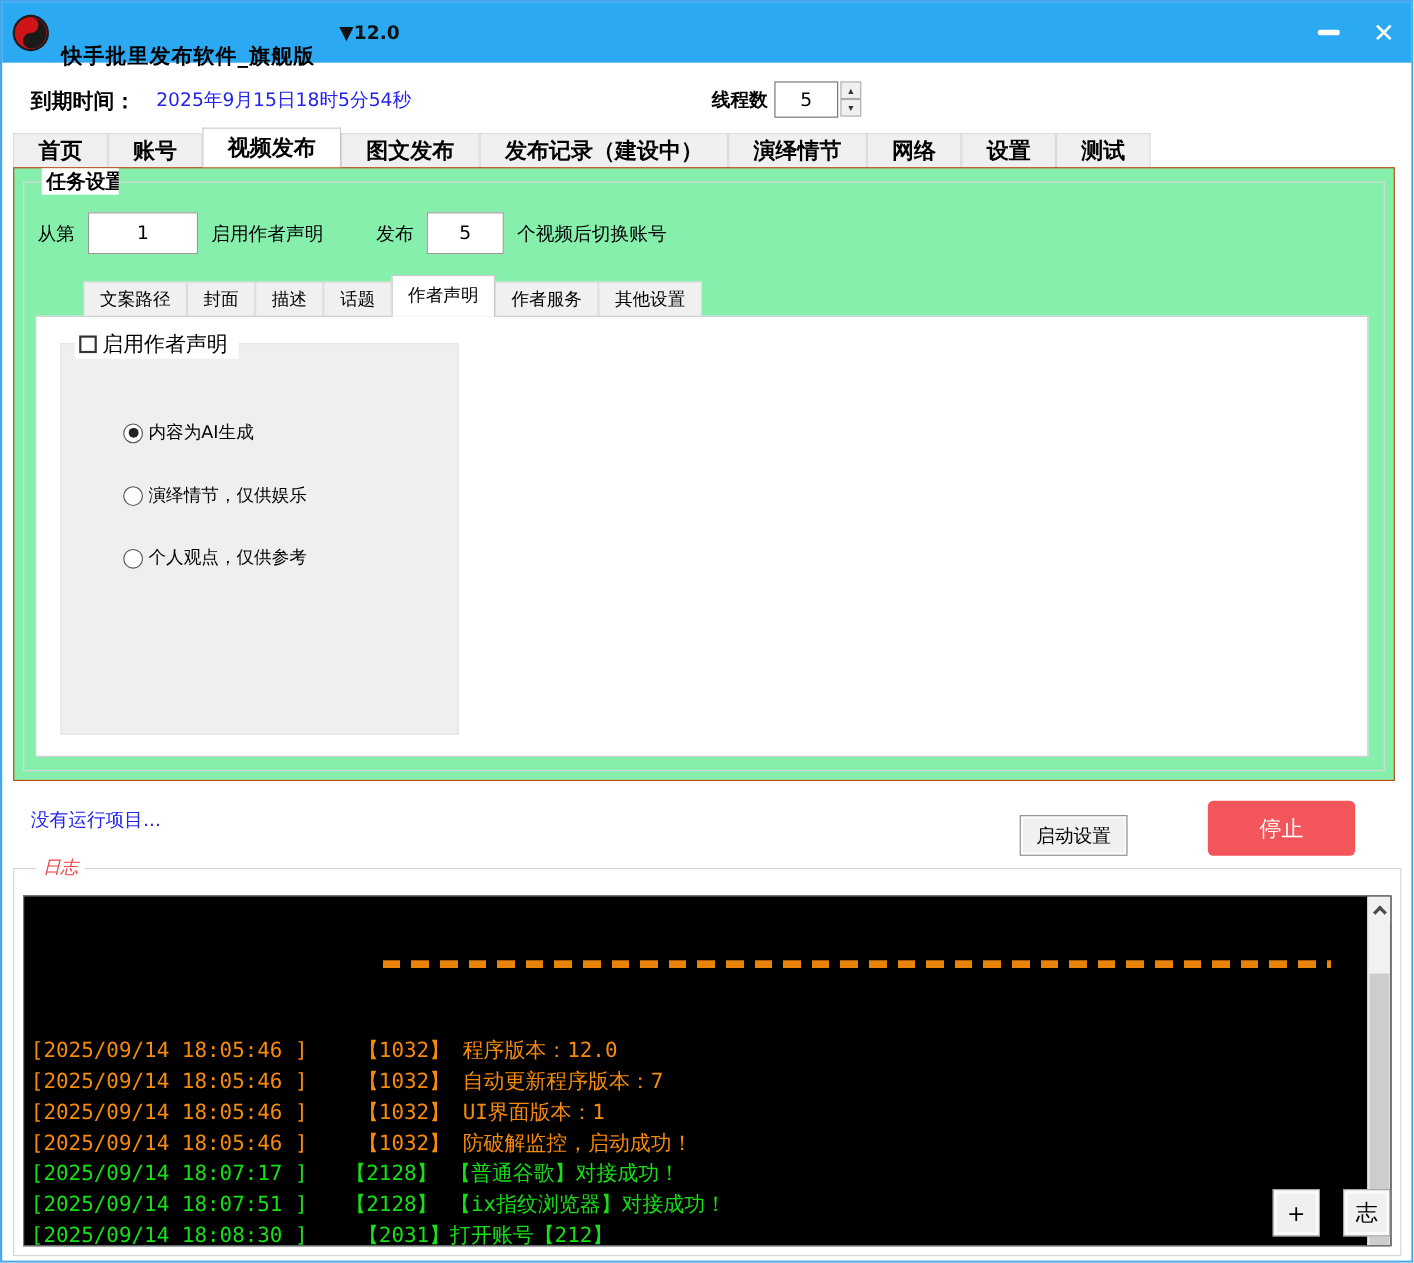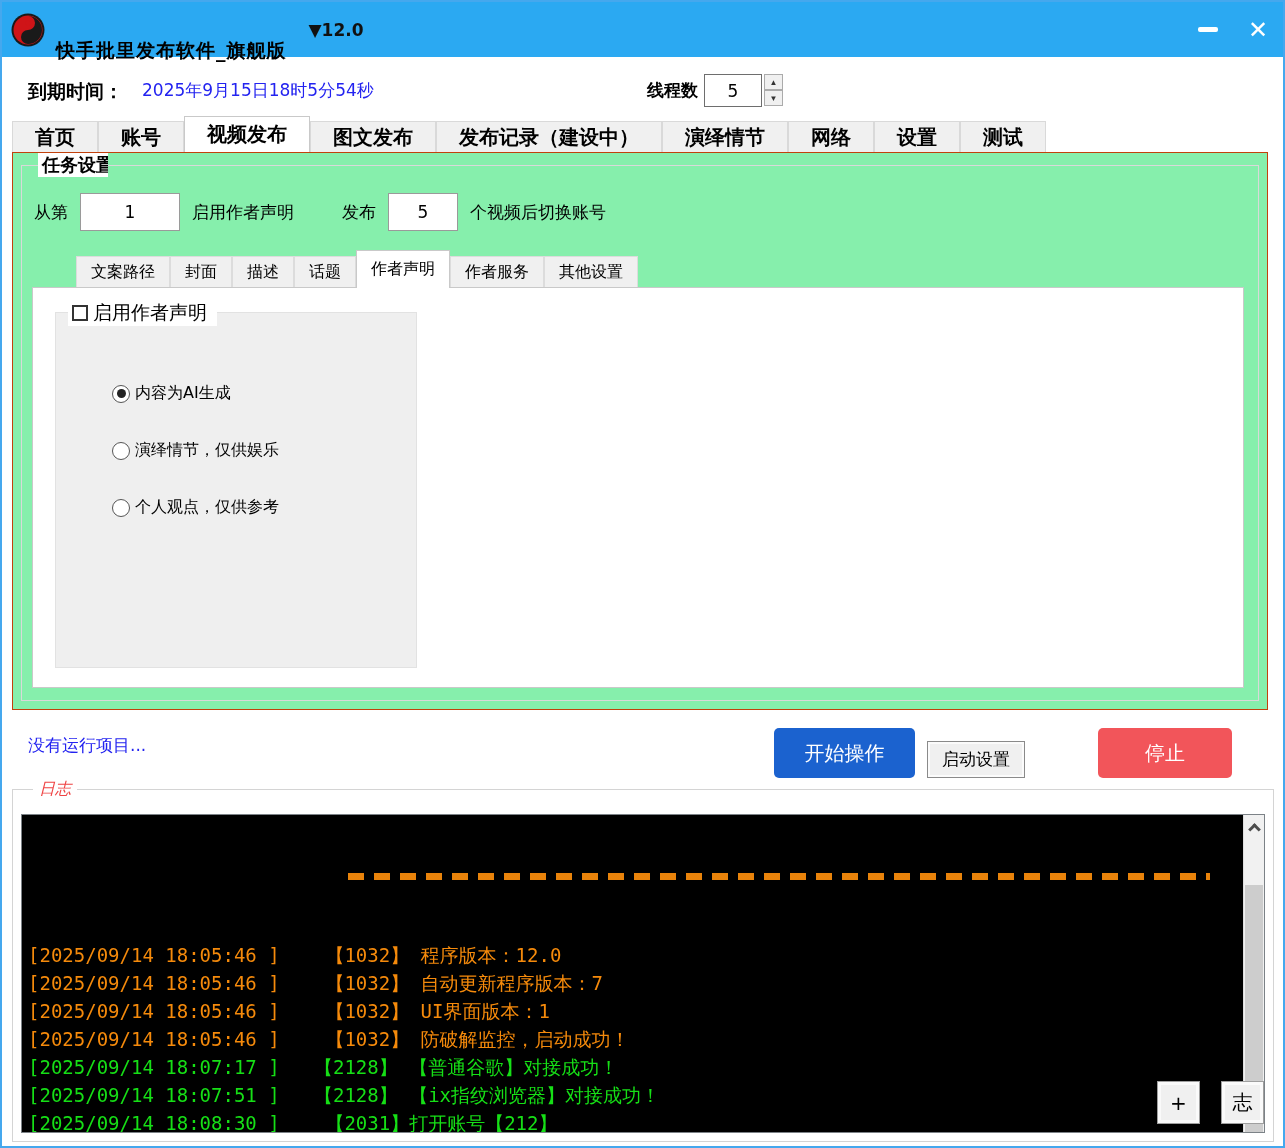--- a/index.html
+++ b/index.html
@@ -198,21 +198,20 @@
                 <span class="radio"></span>
                 <span>个人观点，仅供参考</span>
               </div>
             </div>
         </div>
       </div>
     </div>
   </div>
 
   <span class="status-text">没有运行项目...</span>
-  <button class="btn-start">开始操作</button>
   <button class="btn-launch">启动设置</button>
   <button class="btn-stop">停止</button>
 
   <div class="log-group">
     <span class="log-caption">日志</span>
     <div class="console">
       <div class="log-lines" id="log-lines">
         <div class="log-partial"></div>
       <div class="log-line orange">[2025/09/14 18:05:46 ]    【1032】 程序版本：12.0</div><div class="log-line orange">[2025/09/14 18:05:46 ]    【1032】 自动更新程序版本：7</div><div class="log-line orange">[2025/09/14 18:05:46 ]    【1032】 UI界面版本：1</div><div class="log-line orange">[2025/09/14 18:05:46 ]    【1032】 防破解监控，启动成功！</div><div class="log-line green">[2025/09/14 18:07:17 ]   【2128】 【普通谷歌】对接成功！</div><div class="log-line green">[2025/09/14 18:07:51 ]   【2128】 【ix指纹浏览器】对接成功！</div><div class="log-line green">[2025/09/14 18:08:30 ]    【2031】打开账号【212】</div></div>
       <div class="v-scrollbar">

